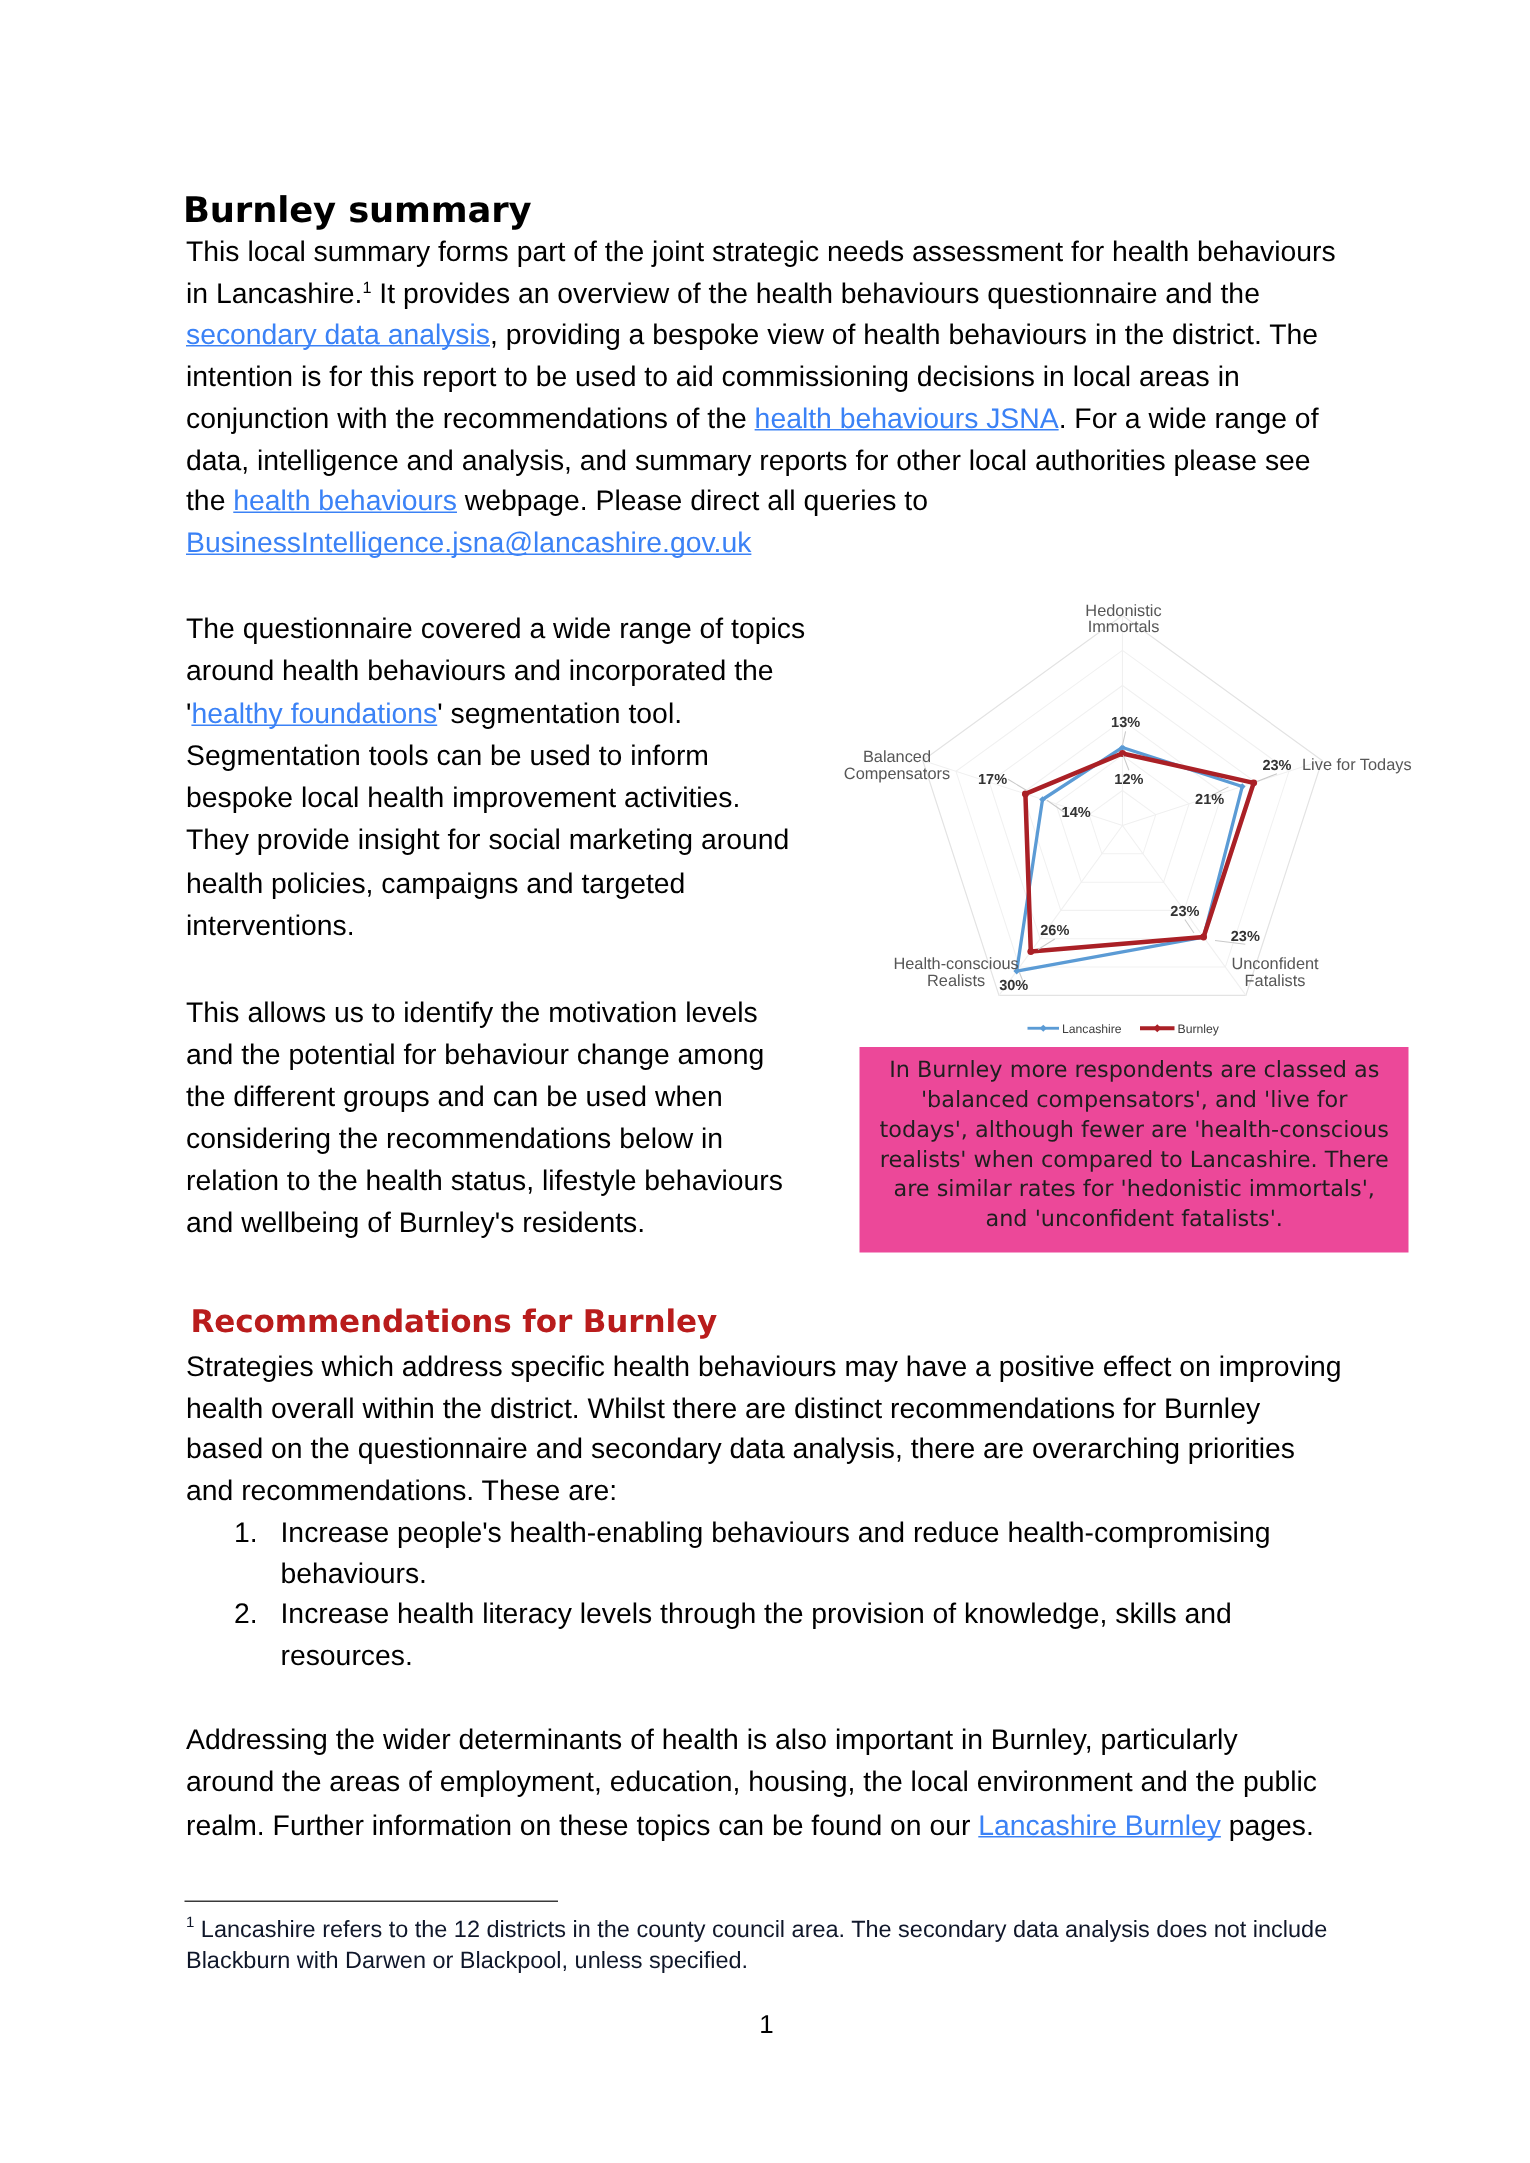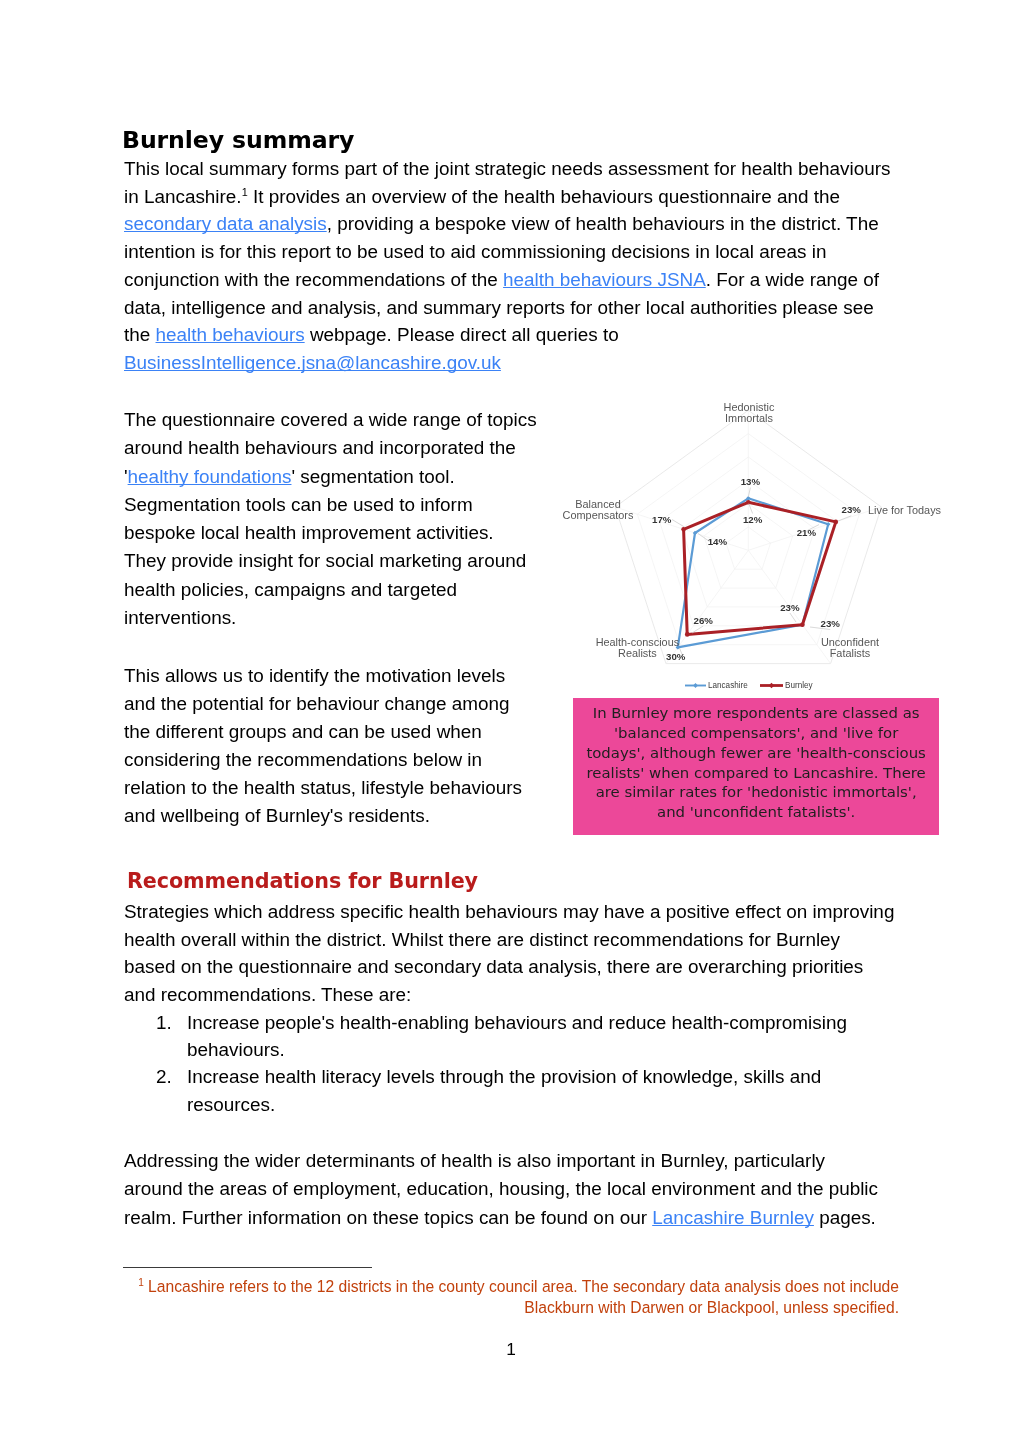--- a/index.html
+++ b/index.html
@@ -34,21 +34,21 @@
   .figure{position:absolute;left:558px;top:386px;width:378px;height:310px;overflow:visible;}
   .figure text{font-family:"Liberation Sans",sans-serif;}
   .caption{position:absolute;left:557.4px;top:698.1px;width:365.5px;height:136.6px;
            background:#ec4899;font-family:"DejaVu Sans",sans-serif;
            font-size:14.9px;line-height:19.85px;text-align:center;color:#1f1f1f;
            box-sizing:border-box;padding:6px 11.3px 0 11.3px;margin-left:16px;}
 
   .fnrule{position:absolute;left:123px;top:1267px;width:249px;height:0;
           border-top:1.3px solid #3a3a3a;}
   .footnote{position:absolute;left:124px;top:1276px;width:775px;
-            font-size:15.65px;line-height:21.2px;color:#c2410c;text-align:right;}
+            font-size:15.65px;line-height:21.2px;color:#0f172a;}
   .footnote sup{font-size:10px;vertical-align:super;line-height:0;}
   .pagenum{position:absolute;left:2px;top:1340px;width:1018px;text-align:center;
            font-size:17.3px;line-height:18px;color:#000;}
 </style>
 </head>
 <body>
 
 <div class="page">
 
   <h1 class="h1">Burnley summary</h1>

